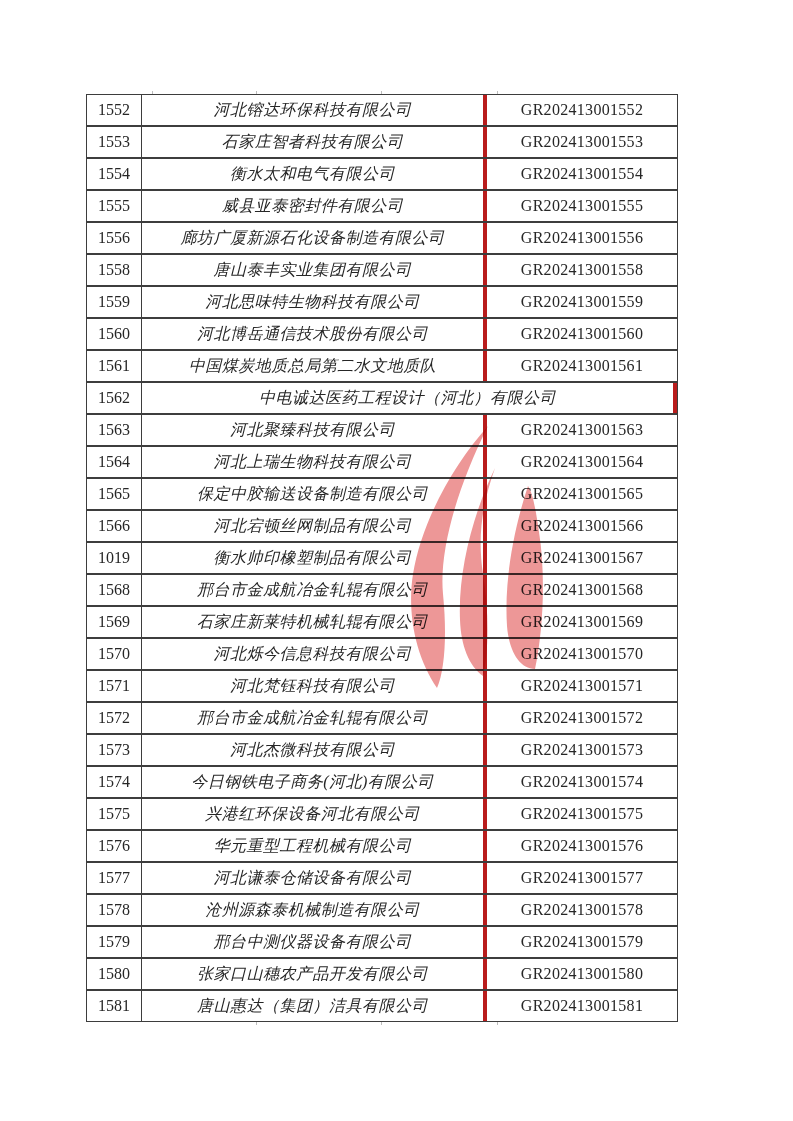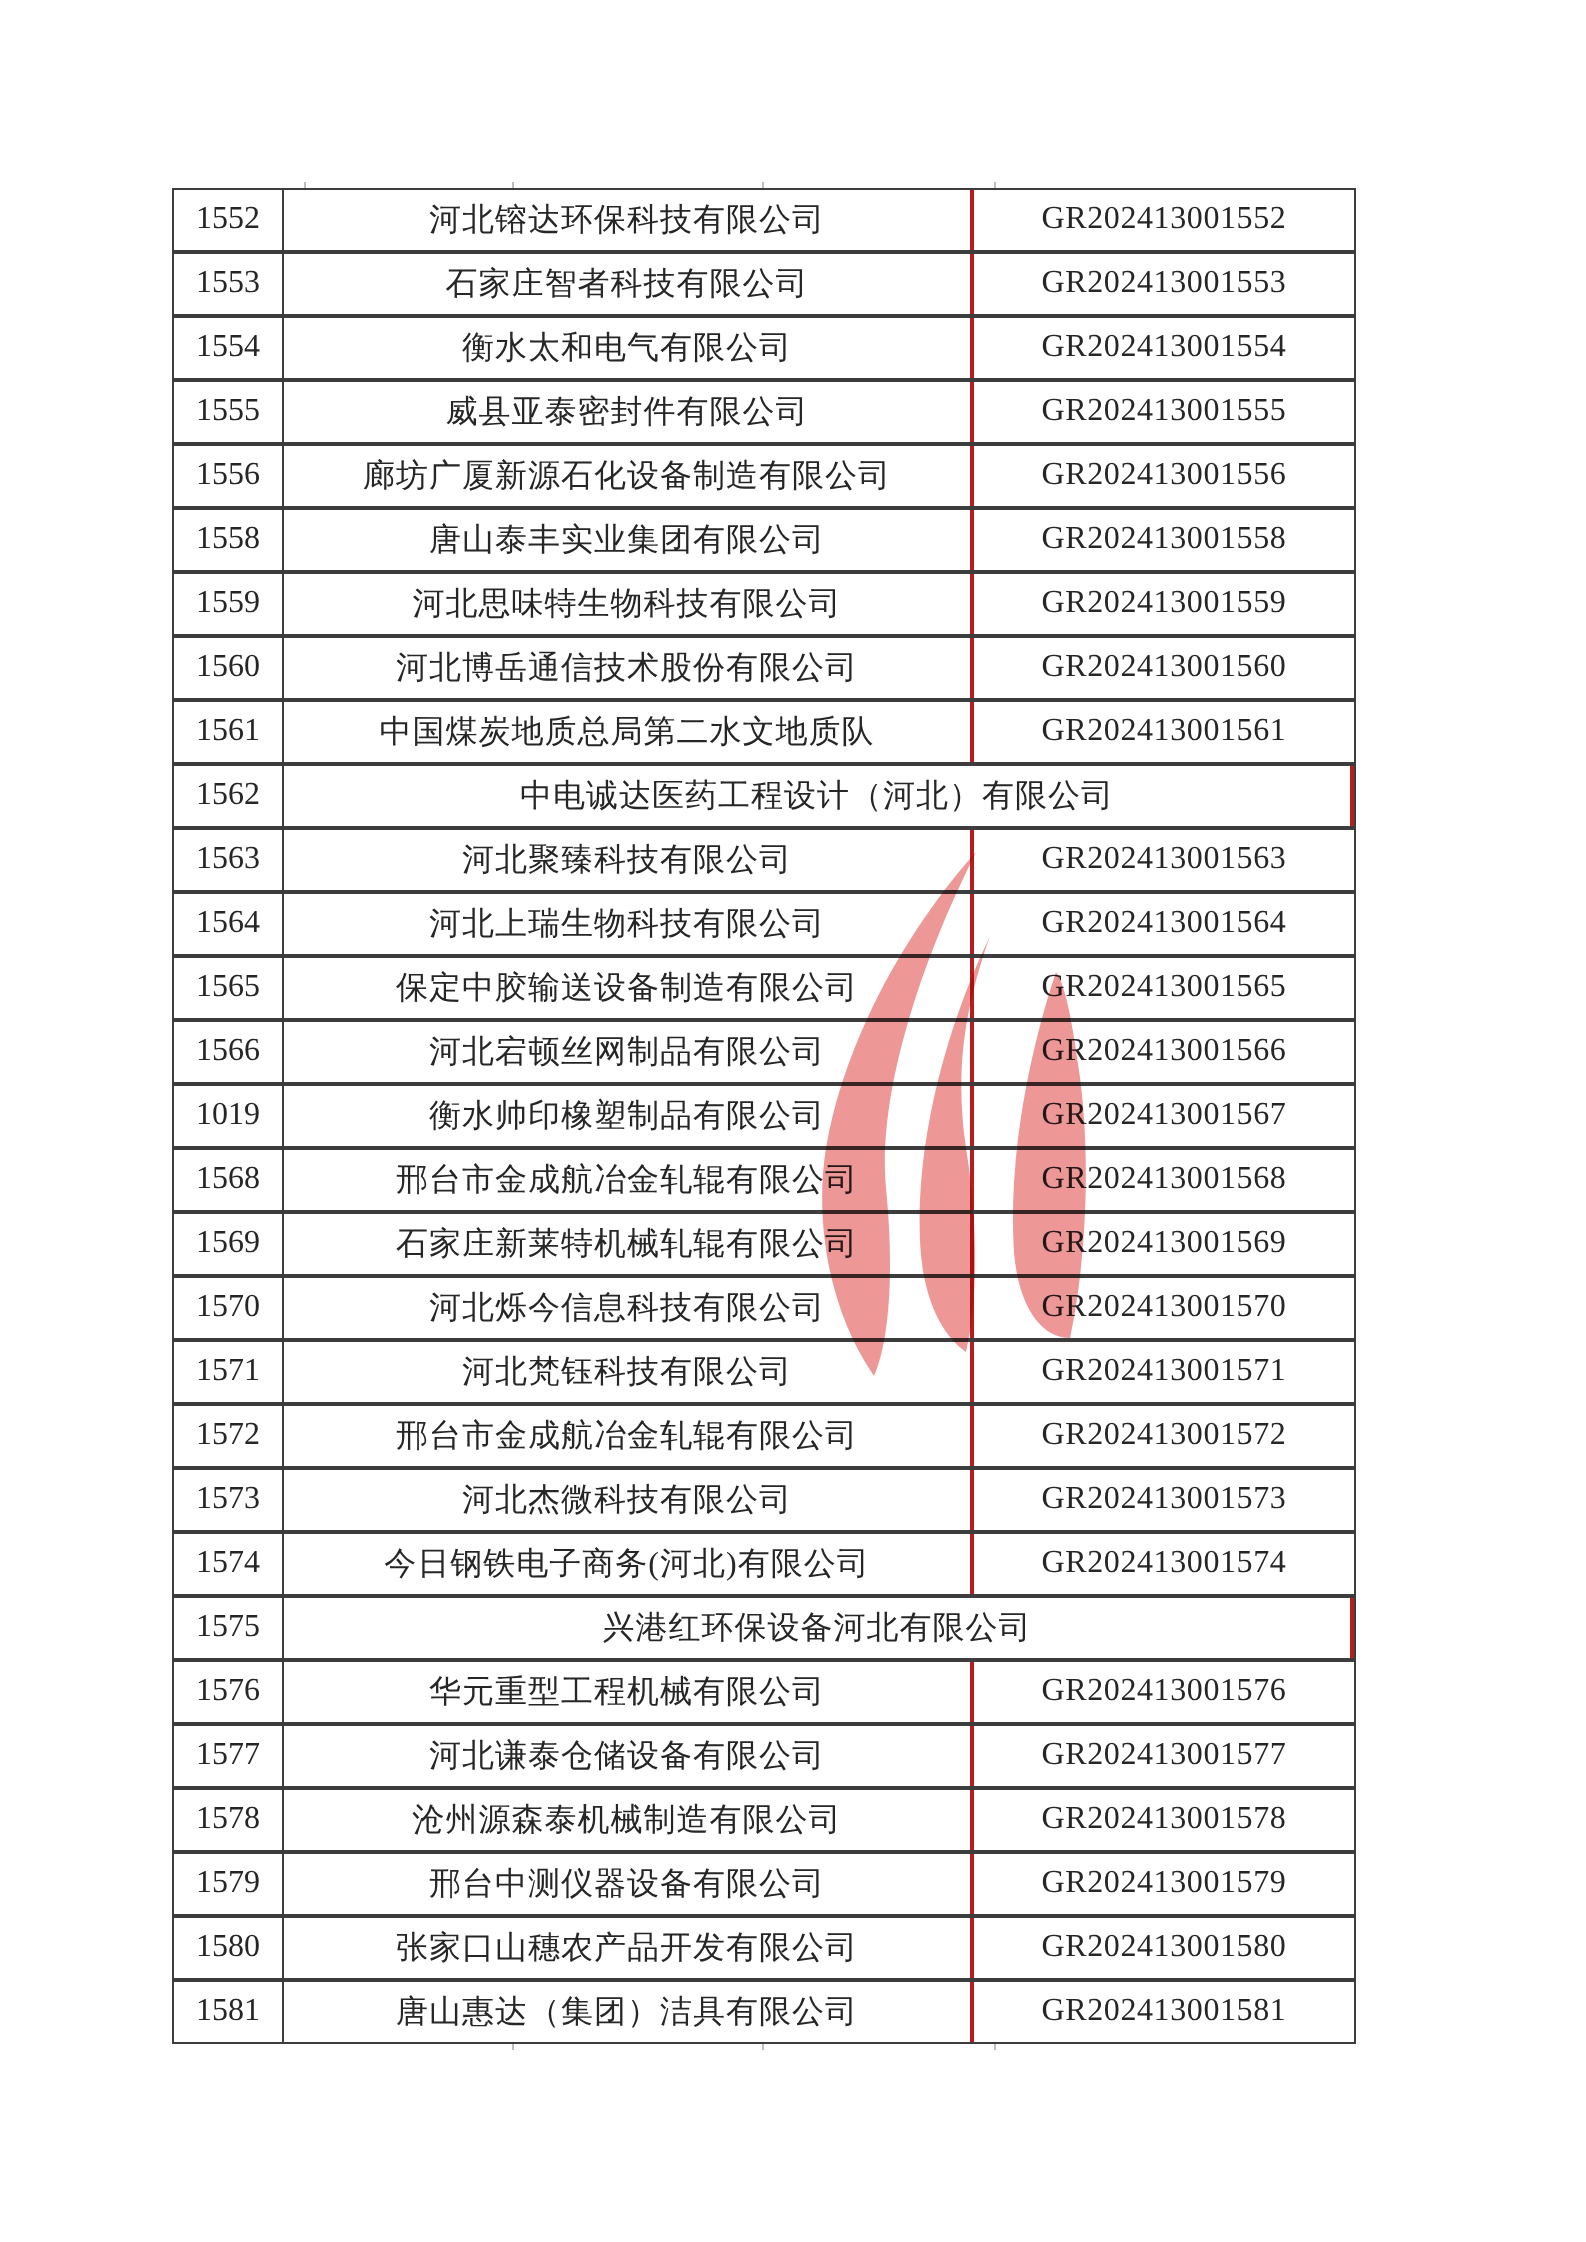--- a/index.html
+++ b/index.html
@@ -30,23 +30,24 @@
     white-space:nowrap;
     overflow:hidden;
   }
   .c-no{
     width:55px;
     border-right:1px solid #3d3d3d;
     font-size:16px;
   }
   .c-name{
     flex:1;
-    border-right:2px solid #b91c1c;
+    border-right:4px solid #b91c1c;
     font-size:16px;
     letter-spacing:0.5px;
+    font-style:italic;
   }
   .c-code{
     width:190px;
     font-size:16px;
     letter-spacing:0.3px;
   }
   .watermark{
     position:absolute;
     left:396px;top:422px;
     width:172px;height:288px;
@@ -175,20 +176,21 @@
         <div class="cell c-code">GR202413001573</div>
       </div>
       <div class="row">
         <div class="cell c-no">1574</div>
         <div class="cell c-name">今日钢铁电子商务(河北)有限公司</div>
         <div class="cell c-code">GR202413001574</div>
       </div>
       <div class="row">
         <div class="cell c-no">1575</div>
         <div class="cell c-name">兴港红环保设备河北有限公司</div>
+        <div class="cell c-code">GR202413001575</div>
       </div>
       <div class="row">
         <div class="cell c-no">1576</div>
         <div class="cell c-name">华元重型工程机械有限公司</div>
         <div class="cell c-code">GR202413001576</div>
       </div>
       <div class="row">
         <div class="cell c-no">1577</div>
         <div class="cell c-name">河北谦泰仓储设备有限公司</div>
         <div class="cell c-code">GR202413001577</div>

